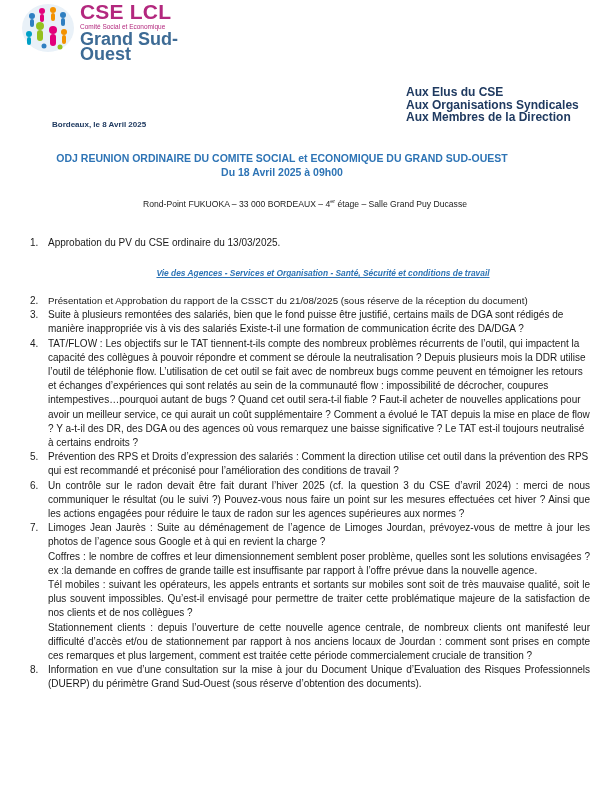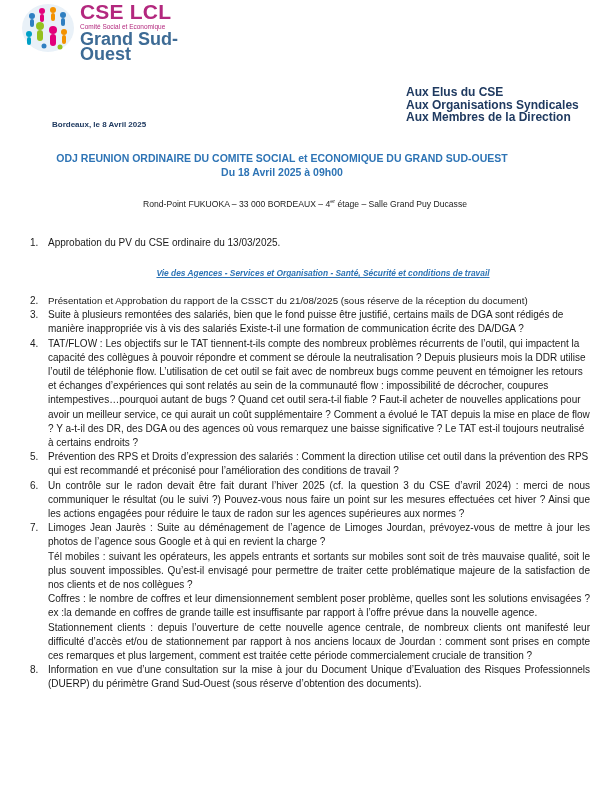--- a/index.html
+++ b/index.html
@@ -104,21 +104,21 @@
     <span class="num">5.</span>
     <div>Prévention des RPS et Droits d’expression des salariés : Comment la direction utilise cet outil dans la prévention des RPS qui est recommandé et préconisé pour l’amélioration des conditions de travail ?</div>
   </div>
   <div class="item">
     <span class="num">6.</span>
     <div class="justify">Un contrôle sur le radon devait être fait durant l’hiver 2025 (cf. la question 3 du CSE d’avril 2024) : merci de nous communiquer le résultat (ou le suivi ?) Pouvez-vous nous faire un point sur les mesures effectuées cet hiver ? Ainsi que les actions engagées pour réduire le taux de radon sur les agences supérieures aux normes ?</div>
   </div>
   <div class="item">
     <span class="num">7.</span>
     <div class="justify">Limoges Jean Jaurès : Suite au déménagement de l’agence de Limoges Jourdan, prévoyez-vous de mettre à jour les photos de l’agence sous Google et à qui en revient la charge ?</div>
+    <div class="justify">Coffres : le nombre de coffres et leur dimensionnement semblent poser problème, quelles sont les solutions envisagées ? ex :la demande en coffres de grande taille est insuffisante par rapport à l’offre prévue dans la nouvelle agence.</div>
     <div class="justify">Tél mobiles : suivant les opérateurs, les appels entrants et sortants sur mobiles sont soit de très mauvaise qualité, soit le plus souvent impossibles. Qu’est-il envisagé pour permettre de traiter cette problématique majeure de la satisfaction de nos clients et de nos collègues ?</div>
-    <div class="justify">Coffres : le nombre de coffres et leur dimensionnement semblent poser problème, quelles sont les solutions envisagées ? ex :la demande en coffres de grande taille est insuffisante par rapport à l’offre prévue dans la nouvelle agence.</div>
     <div class="justify">Stationnement clients : depuis l’ouverture de cette nouvelle agence centrale, de nombreux clients ont manifesté leur difficulté d’accès et/ou de stationnement par rapport à nos anciens locaux de Jourdan : comment sont prises en compte ces remarques et plus largement, comment est traitée cette période commercialement cruciale de transition ?</div>
   </div>
   <div class="item">
     <span class="num">8.</span>
     <div class="justify">Information en vue d’une consultation sur la mise à jour du Document Unique d’Evaluation des Risques Professionnels (DUERP) du périmètre Grand Sud-Ouest (sous réserve d’obtention des documents).</div>
   </div>
 </div>
 
 </body></html>

